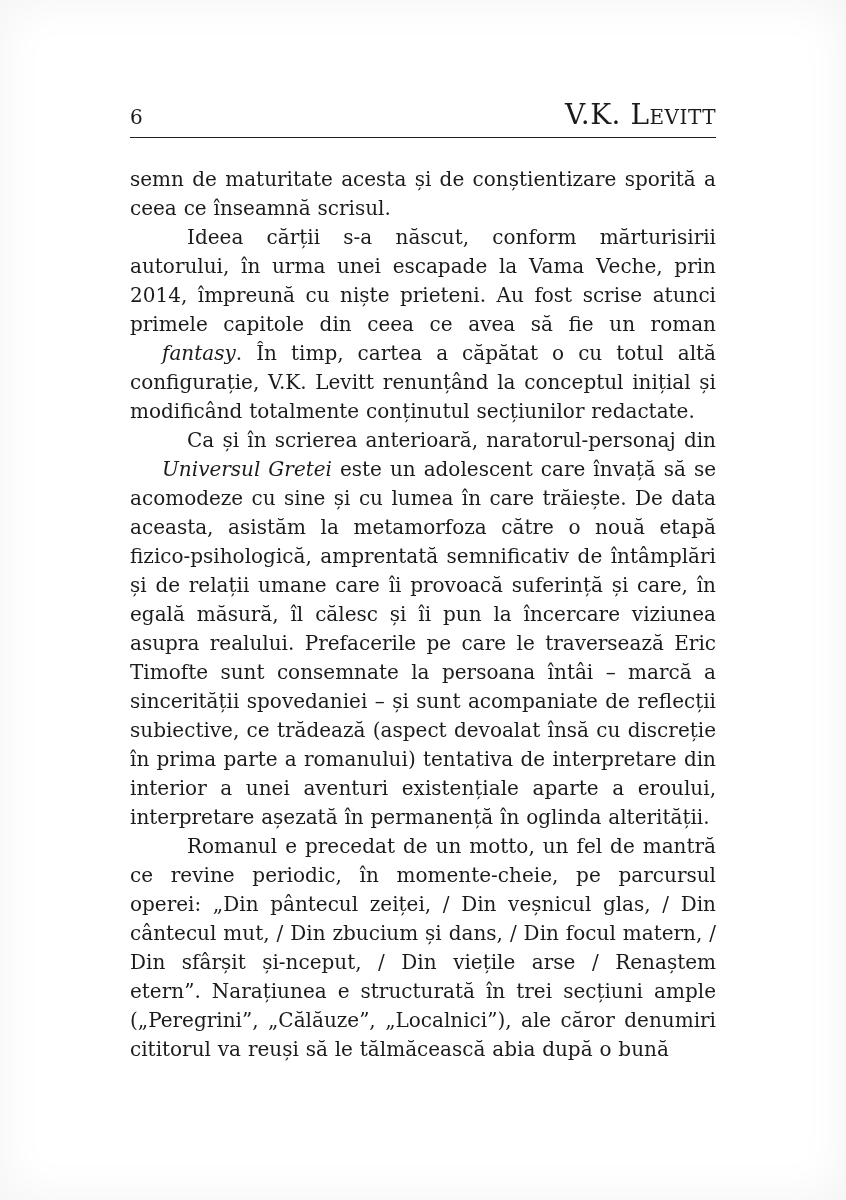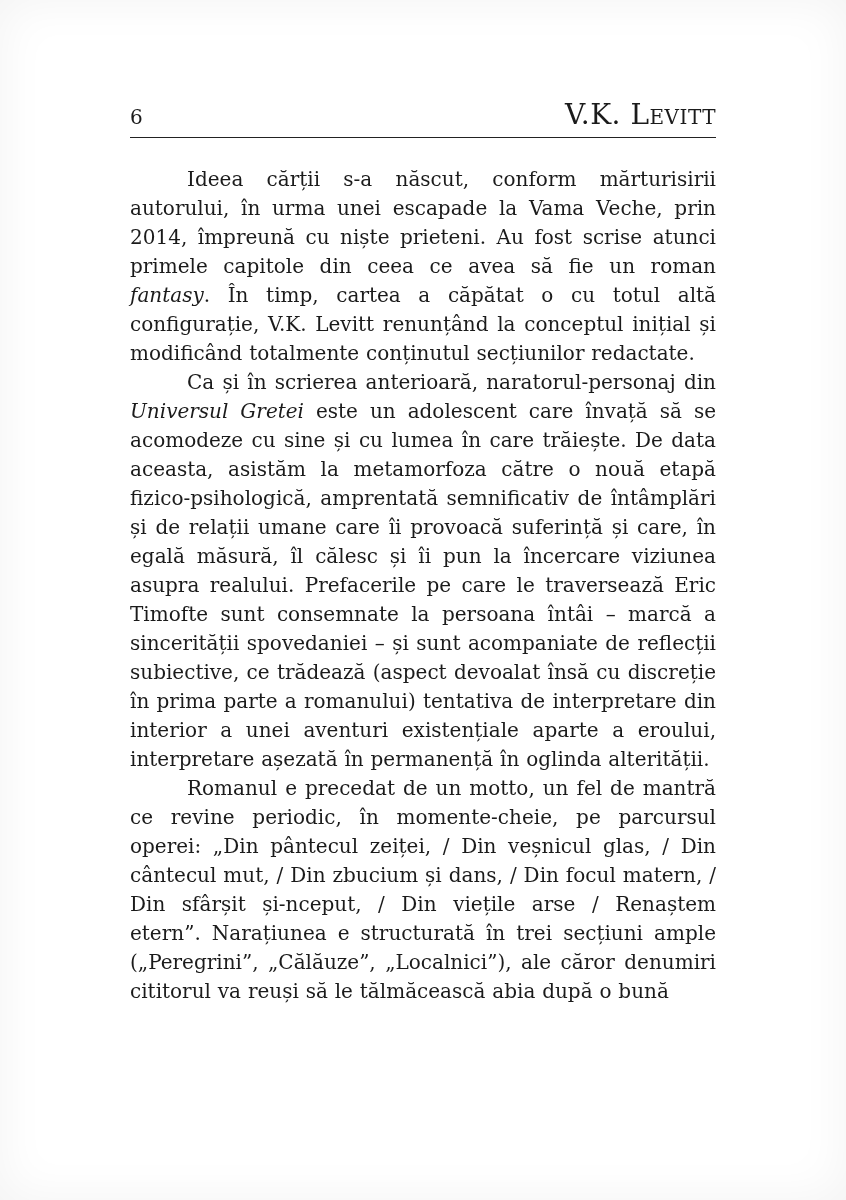--- a/index.html
+++ b/index.html
@@ -49,29 +49,31 @@
     text-align: justify;
     font-size: 20px;
     line-height: 29px;
     word-spacing: 0.5px;
   }
   .body-text p.indent {
     text-indent: 57px;
   }
   .body-text em {
     font-style: italic;
+    margin-left: 32px;
   }
 </style>
 </head>
 <body>
 
 <div class="page">
   <div class="header">
     <span class="page-number">6</span>
     <span class="author">V.K. Levitt</span>
   </div>
   <hr class="rule">
   <div class="body-text">
+      <p class="para"><span>semn de maturitate acesta și de conștientizare sporită a ceea ce înseamnă scrisul.</span></p>
       <p class="para indent"><span>Ideea cărții s-a născut, conform mărturisirii autorului, în urma unei escapade la Vama Veche, prin 2014, împreună cu niște prieteni. Au fost scrise atunci primele capitole din ceea ce avea să fie un roman </span><em>fantasy</em><span>. În timp, cartea a căpătat o cu totul altă configurație, V.K. Levitt renunțând la conceptul inițial și modificând totalmente conținutul secțiunilor redactate.</span></p>
       <p class="para indent"><span>Ca și în scrierea anterioară, naratorul-personaj din </span><em>Universul Gretei</em><span> este un adolescent care învață să se acomodeze cu sine și cu lumea în care trăiește. De data aceasta, asistăm la metamorfoza către o nouă etapă fizico-psihologică, amprentată semnificativ de întâm­plări și de relații umane care îi provoacă suferință și care, în egală măsură, îl călesc și îi pun la încercare viziunea asupra realului. Prefacerile pe care le traversează Eric Timofte sunt consemnate la persoana întâi – marcă a sincerității spovedaniei – și sunt acompaniate de reflecții subiective, ce trădează (aspect devoalat însă cu discreție în prima parte a romanului) tentativa de interpretare din interior a unei aventuri existențiale aparte a eroului, interpretare așezată în permanență în oglinda alterității.</span></p>
       <p class="para indent"><span>Romanul e precedat de un motto, un fel de mantră ce revine periodic, în momente-cheie, pe parcursul operei: „Din pântecul zeiței, / Din veșnicul glas, / Din cântecul mut, / Din zbucium și dans, / Din focul matern, / Din sfârșit și-nceput, / Din viețile arse / Renaștem etern”. Narațiunea e structurată în trei secțiuni ample („Peregrini”, „Călăuze”, „Localnici”), ale căror denumiri cititorul va reuși să le tălmăcească abia după o bună</span></p>
     </div>
 </div>
 
 </body></html>

